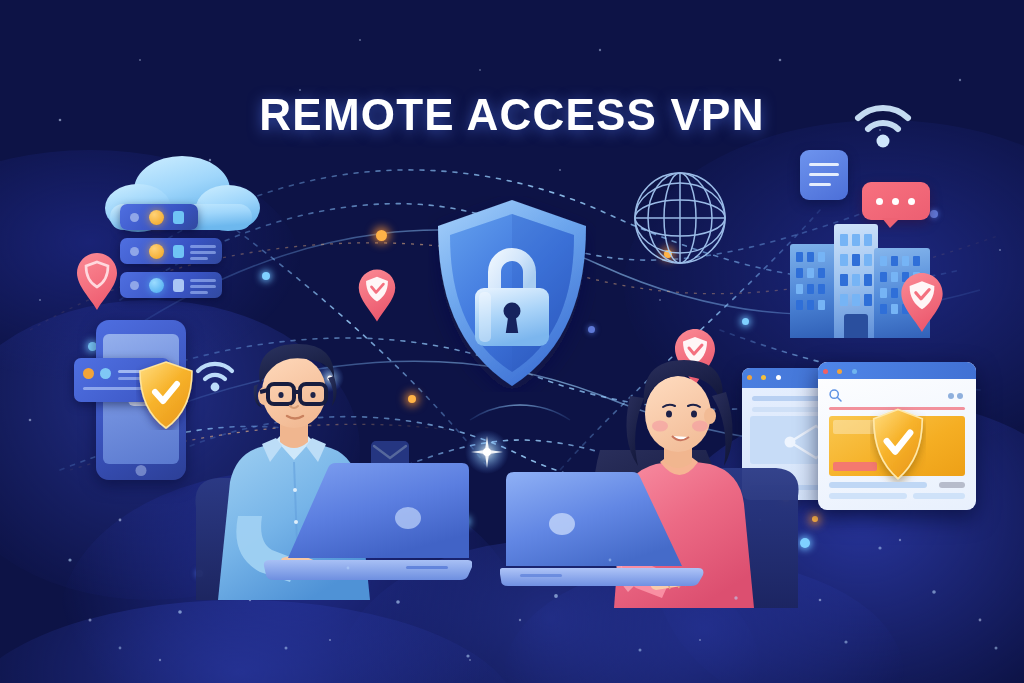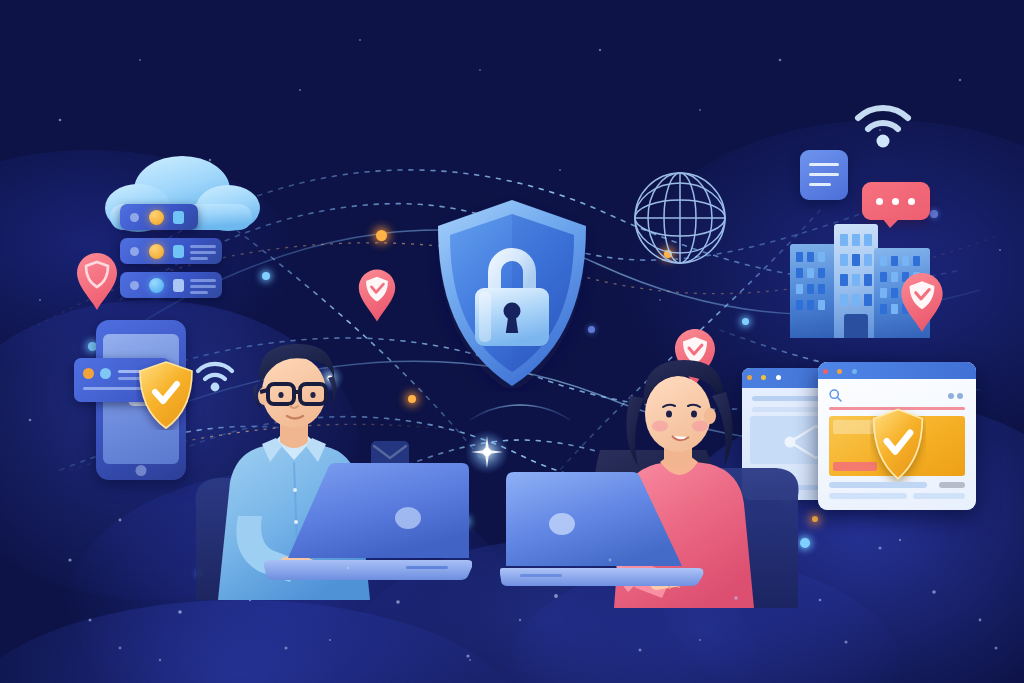--- a/index.html
+++ b/index.html
@@ -210,20 +210,21 @@
   <div class="dot blue" style="left:262px;top:272px;width:8px;height:8px;"></div>
   <div class="dot blue" style="left:88px;top:342px;width:9px;height:9px;"></div>
   <div class="dot blue" style="left:462px;top:518px;width:7px;height:7px;"></div>
   <div class="dot blue" style="left:742px;top:318px;width:7px;height:7px;"></div>
   <div class="dot blue" style="left:322px;top:520px;width:6px;height:6px;"></div>
   <div class="dot dim" style="left:930px;top:210px;width:8px;height:8px;"></div>
   <div class="dot dim" style="left:588px;top:326px;width:7px;height:7px;"></div>
   <div class="dot dim" style="left:196px;top:570px;width:7px;height:7px;"></div>
   <div class="dot blue" style="left:800px;top:538px;width:10px;height:10px;"></div>
 
+  <div class="abs title">REMOTE ACCESS VPN</div>
 
   <div class="abs cloudbox">
     <svg width="170" height="96" viewBox="0 0 170 96" style="position:absolute;left:0;top:0;">
       <defs>
         <linearGradient id="cg" x1="0" y1="0" x2="0.4" y2="1">
           <stop offset="0%" stop-color="#cdeeff"></stop>
             <stop offset="55%" stop-color="#9fd6fb"></stop>
           <stop offset="100%" stop-color="#6db8ee"></stop>
         </linearGradient>
       </defs>

